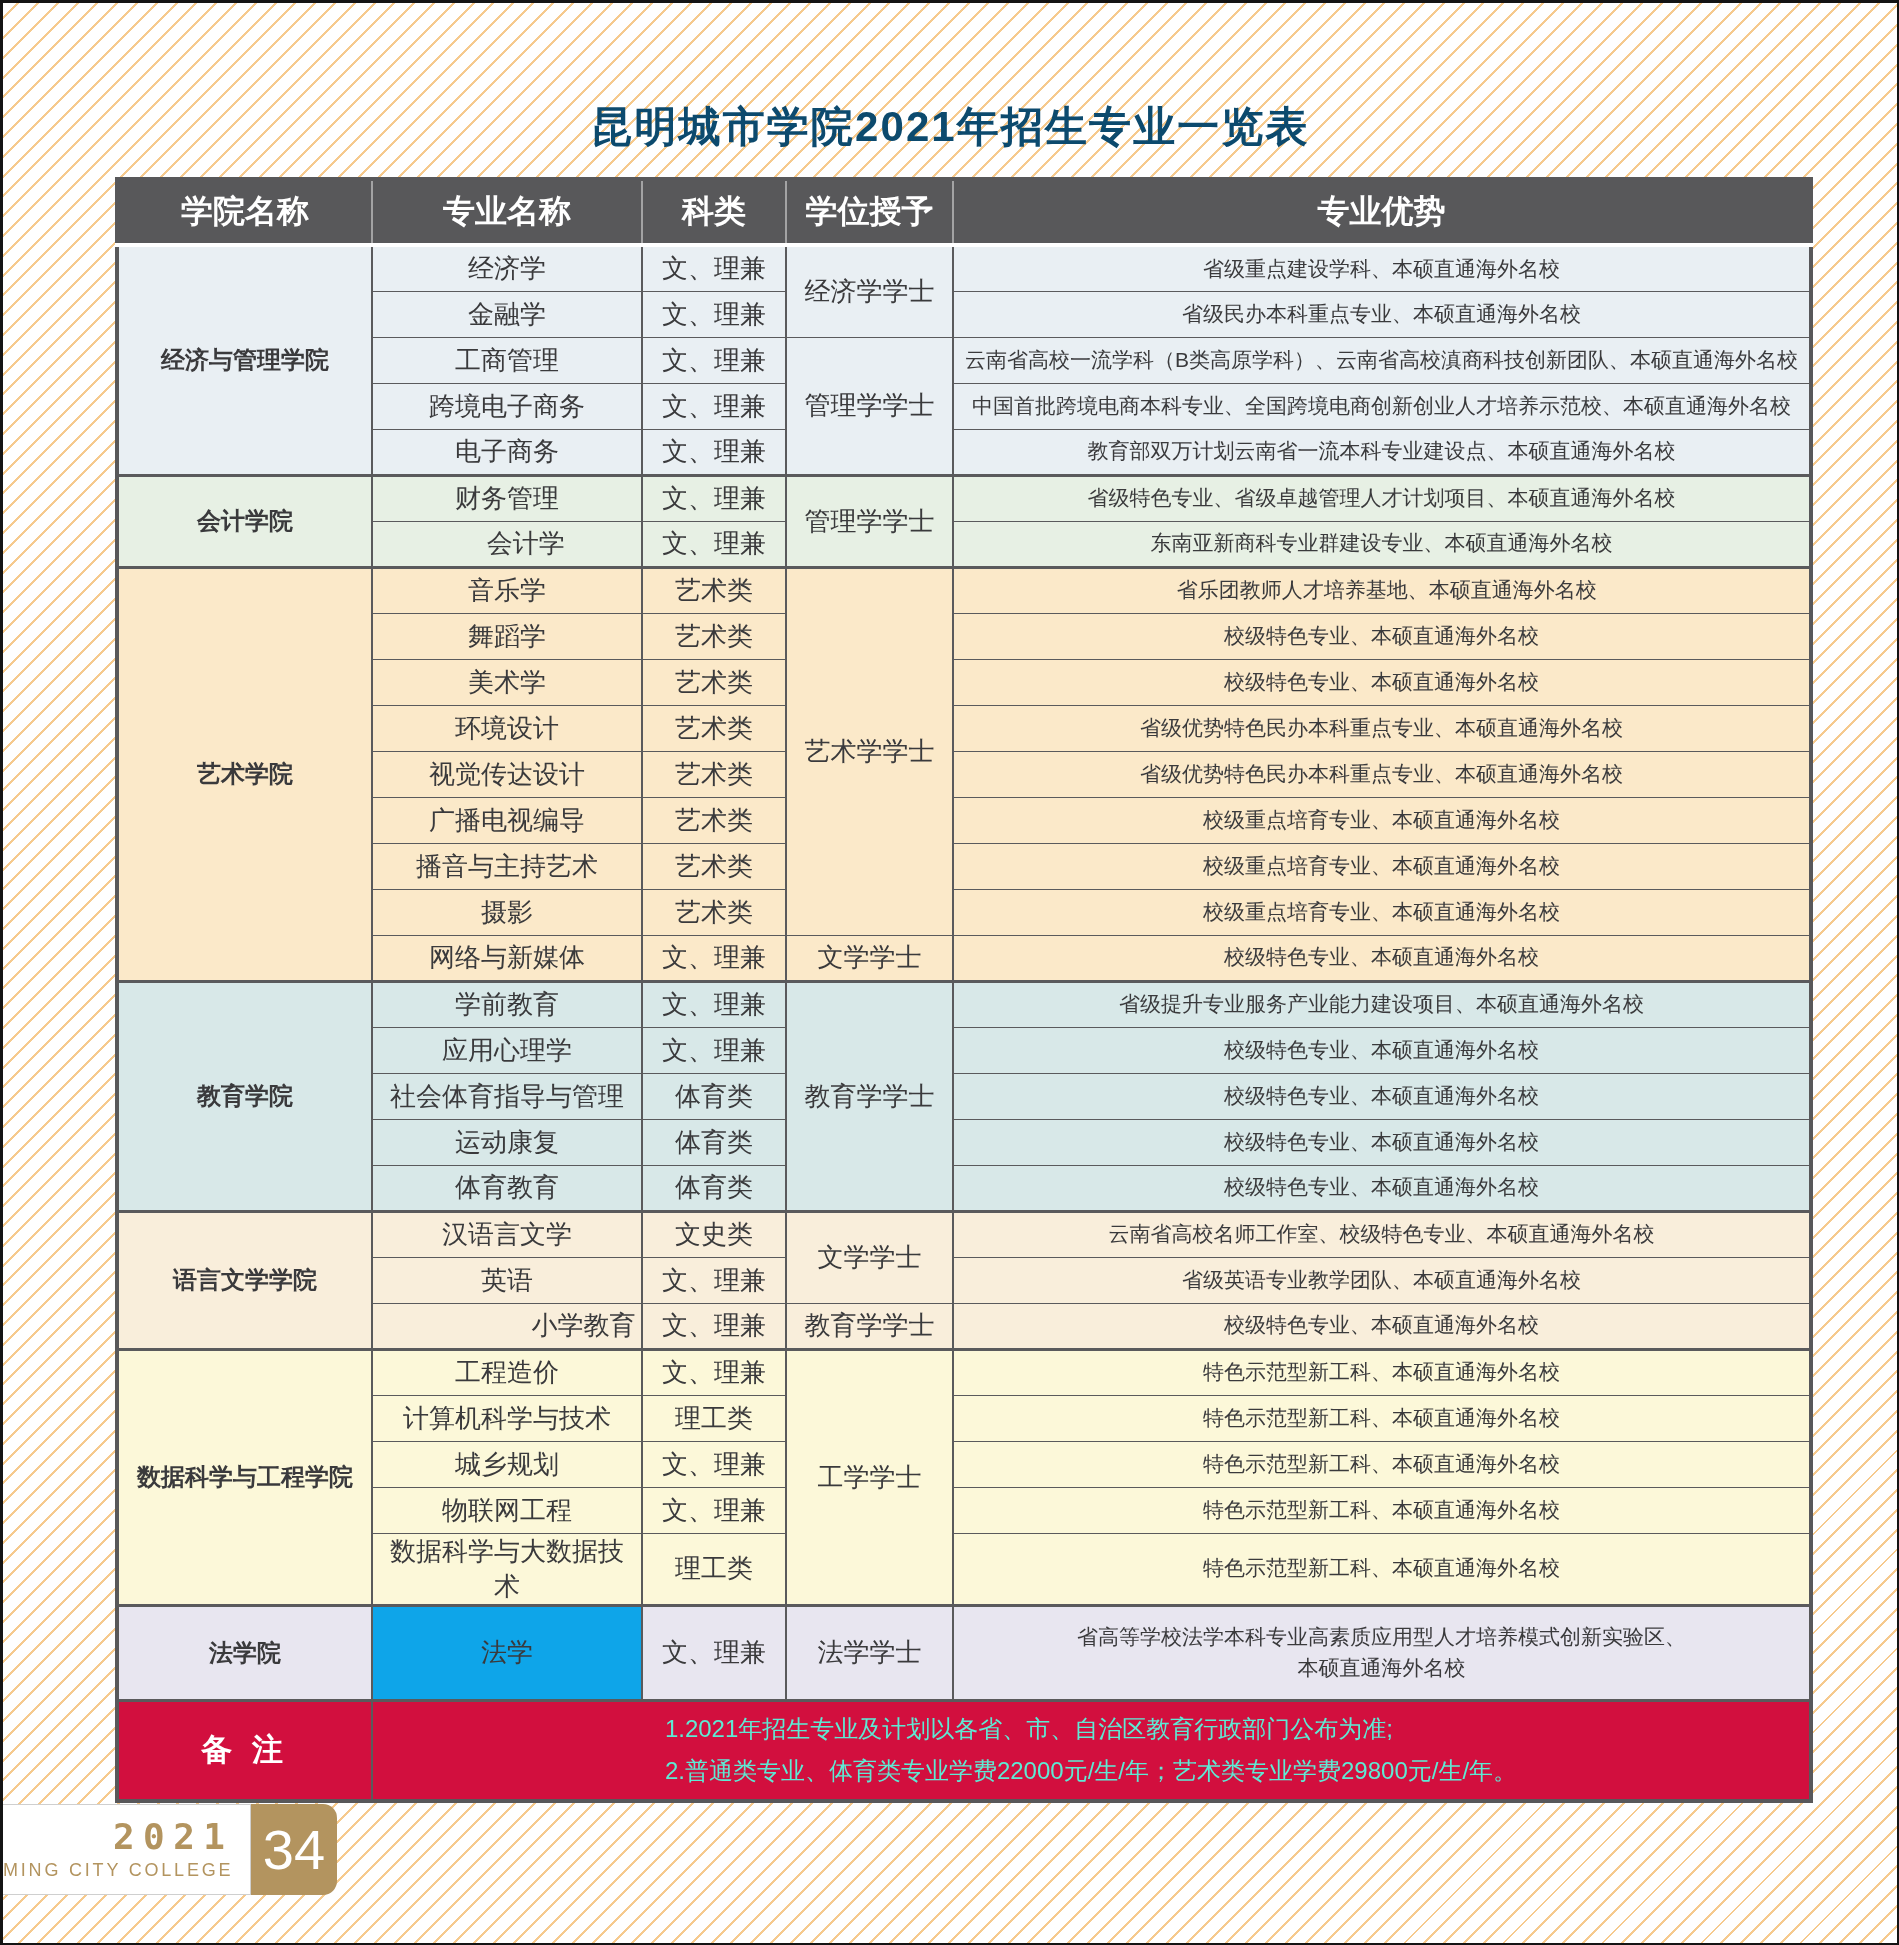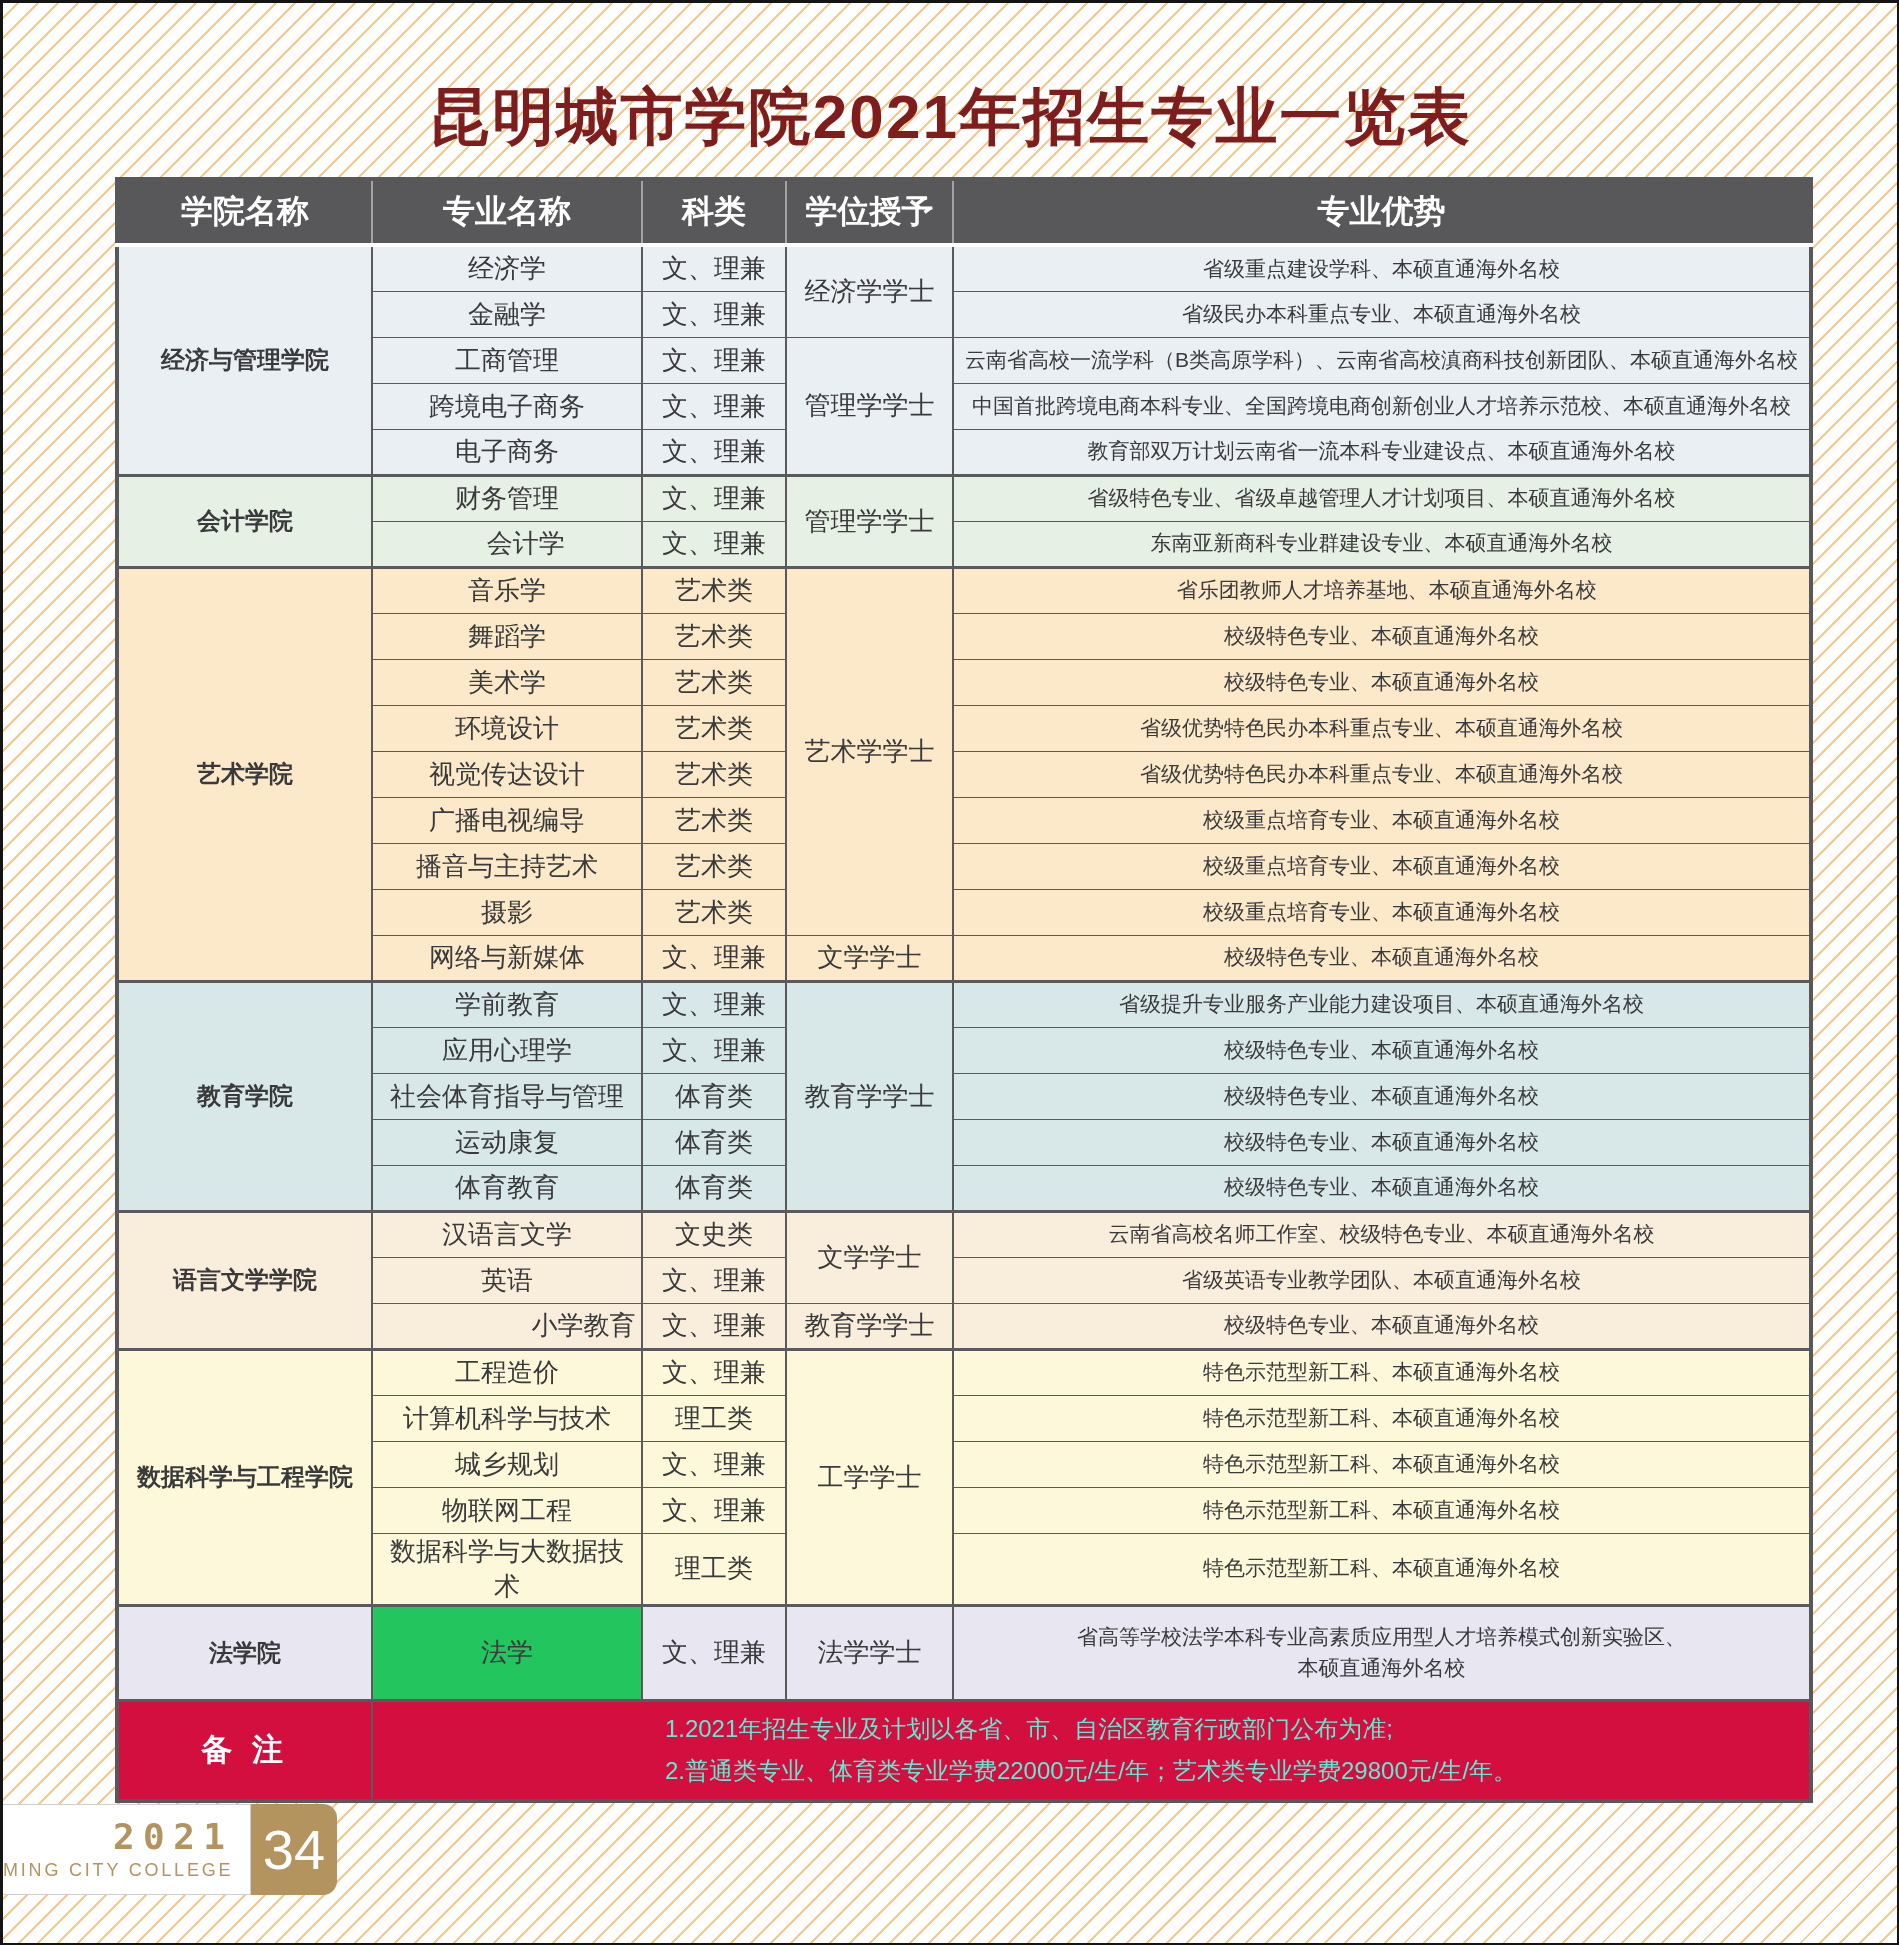--- a/index.html
+++ b/index.html
@@ -4,22 +4,22 @@
 <style>
   html,body{margin:0;padding:0;}
   body{
     width:1900px;height:1946px;position:relative;box-sizing:border-box;
     border:3.5px solid #141414;
     background:repeating-linear-gradient(135deg,#f6ca8e 0 2.1px,rgba(0,0,0,0) 2.1px 14px),#ffffff;
     font-family:"Liberation Sans",sans-serif;
     overflow:hidden;
   }
   .page-title{
-    position:absolute;top:72px;left:0;width:100%;
-    text-align:center;font-size:62px;font-weight:bold;color:#7f1d1d;letter-spacing:2.1px;
+    position:absolute;top:96px;left:0;width:100%;
+    text-align:center;font-size:42px;font-weight:bold;color:#0c4a6e;letter-spacing:2.1px;
   }
   table.enroll{
     position:absolute;left:112px;top:174px;width:1693px;
     border-collapse:collapse;table-layout:fixed;
     border:4.2px solid #58585a;
   }
   th,td{text-align:center;vertical-align:middle;}
   th{
     background:#58585a;color:#ffffff;font-weight:bold;font-size:32px;
     height:60px;
@@ -243,21 +243,21 @@
         <td class="category" style="background: rgb(252, 248, 217);">文、理兼</td>
         <td class="advantage" style="background: rgb(252, 248, 217);">特色示范型新工科、本硕直通海外名校</td>
       </tr>
       <tr>
         <td class="major" style="background: rgb(252, 248, 217);">数据科学与大数据技术</td>
         <td class="category" style="background: rgb(252, 248, 217);">理工类</td>
         <td class="advantage" style="background: rgb(252, 248, 217);">特色示范型新工科、本硕直通海外名校</td>
       </tr>
       <tr class="section-first tall-row">
         <td class="college" rowspan="1" style="background: rgb(232, 230, 240);">法学院</td>
-        <td class="major" style="background: #22c55e;">法学</td>
+        <td class="major" style="background: #0ea5e9;">法学</td>
         <td class="category" style="background: rgb(232, 230, 240);">文、理兼</td>
         <td class="degree" rowspan="1" style="background: rgb(232, 230, 240);">法学学士</td>
         <td class="advantage" style="background: rgb(232, 230, 240);">省高等学校法学本科专业高素质应用型人才培养模式创新实验区、
 本硕直通海外名校</td>
       </tr>
       <tr class="note-row section-first">
         <td class="note-label" style="background: rgb(210, 15, 62);">备 注</td>
         <td class="note-text" colspan="4" style="background: rgb(210, 15, 62);"><div class="note-lines">1.2021年招生专业及计划以各省、市、自治区教育行政部门公布为准;
 2.普通类专业、体育类专业学费22000元/生/年；艺术类专业学费29800元/生/年。</div></td>
       </tr>

